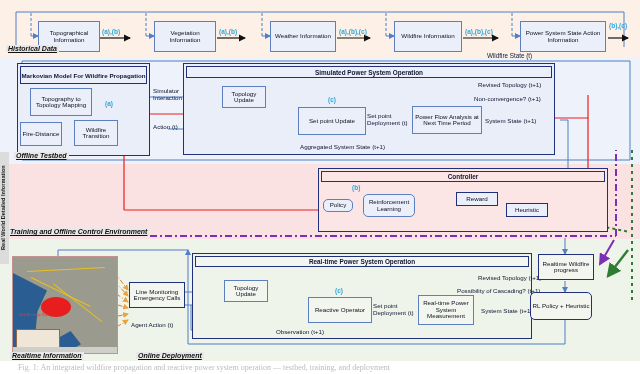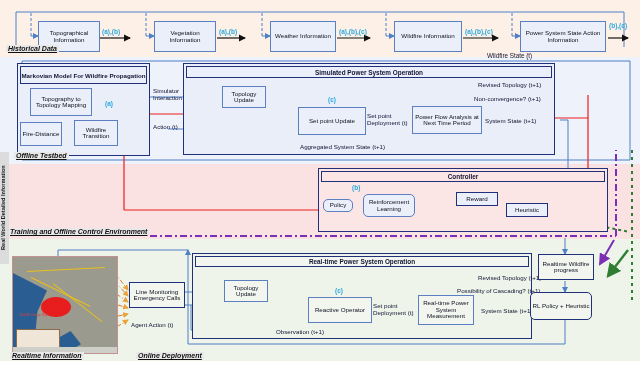--- a/index.html
+++ b/index.html
@@ -374,14 +374,15 @@
 
   <div class="box" style="left:538px;top:254px;width:56px;height:26px;font-size:6.2px;border-width:1.4px;border-color:#20307a;background:#f2f6ef;">
     <span>Realtime Wildfire progress</span>
   </div>
   <div class="box rnd" style="left:530px;top:292px;width:62px;height:28px;font-size:6.2px;border-width:1.4px;border-color:#20307a;background:#f2f6ef;">
     <span>RL Policy + Heuristic</span>
   </div>
 
   <div class="sec" style="left:136px;top:352px;font-size:7px;">Online Deployment</div>
 
+  <div class="caption" style="left:18px;top:363px;width:604px;font-size:8px;text-align:justify;">Fig. 1: An integrated wildfire propagation and reactive power system operation — testbed, training, and deployment</div>
 
 </div>
 
 </body></html>

